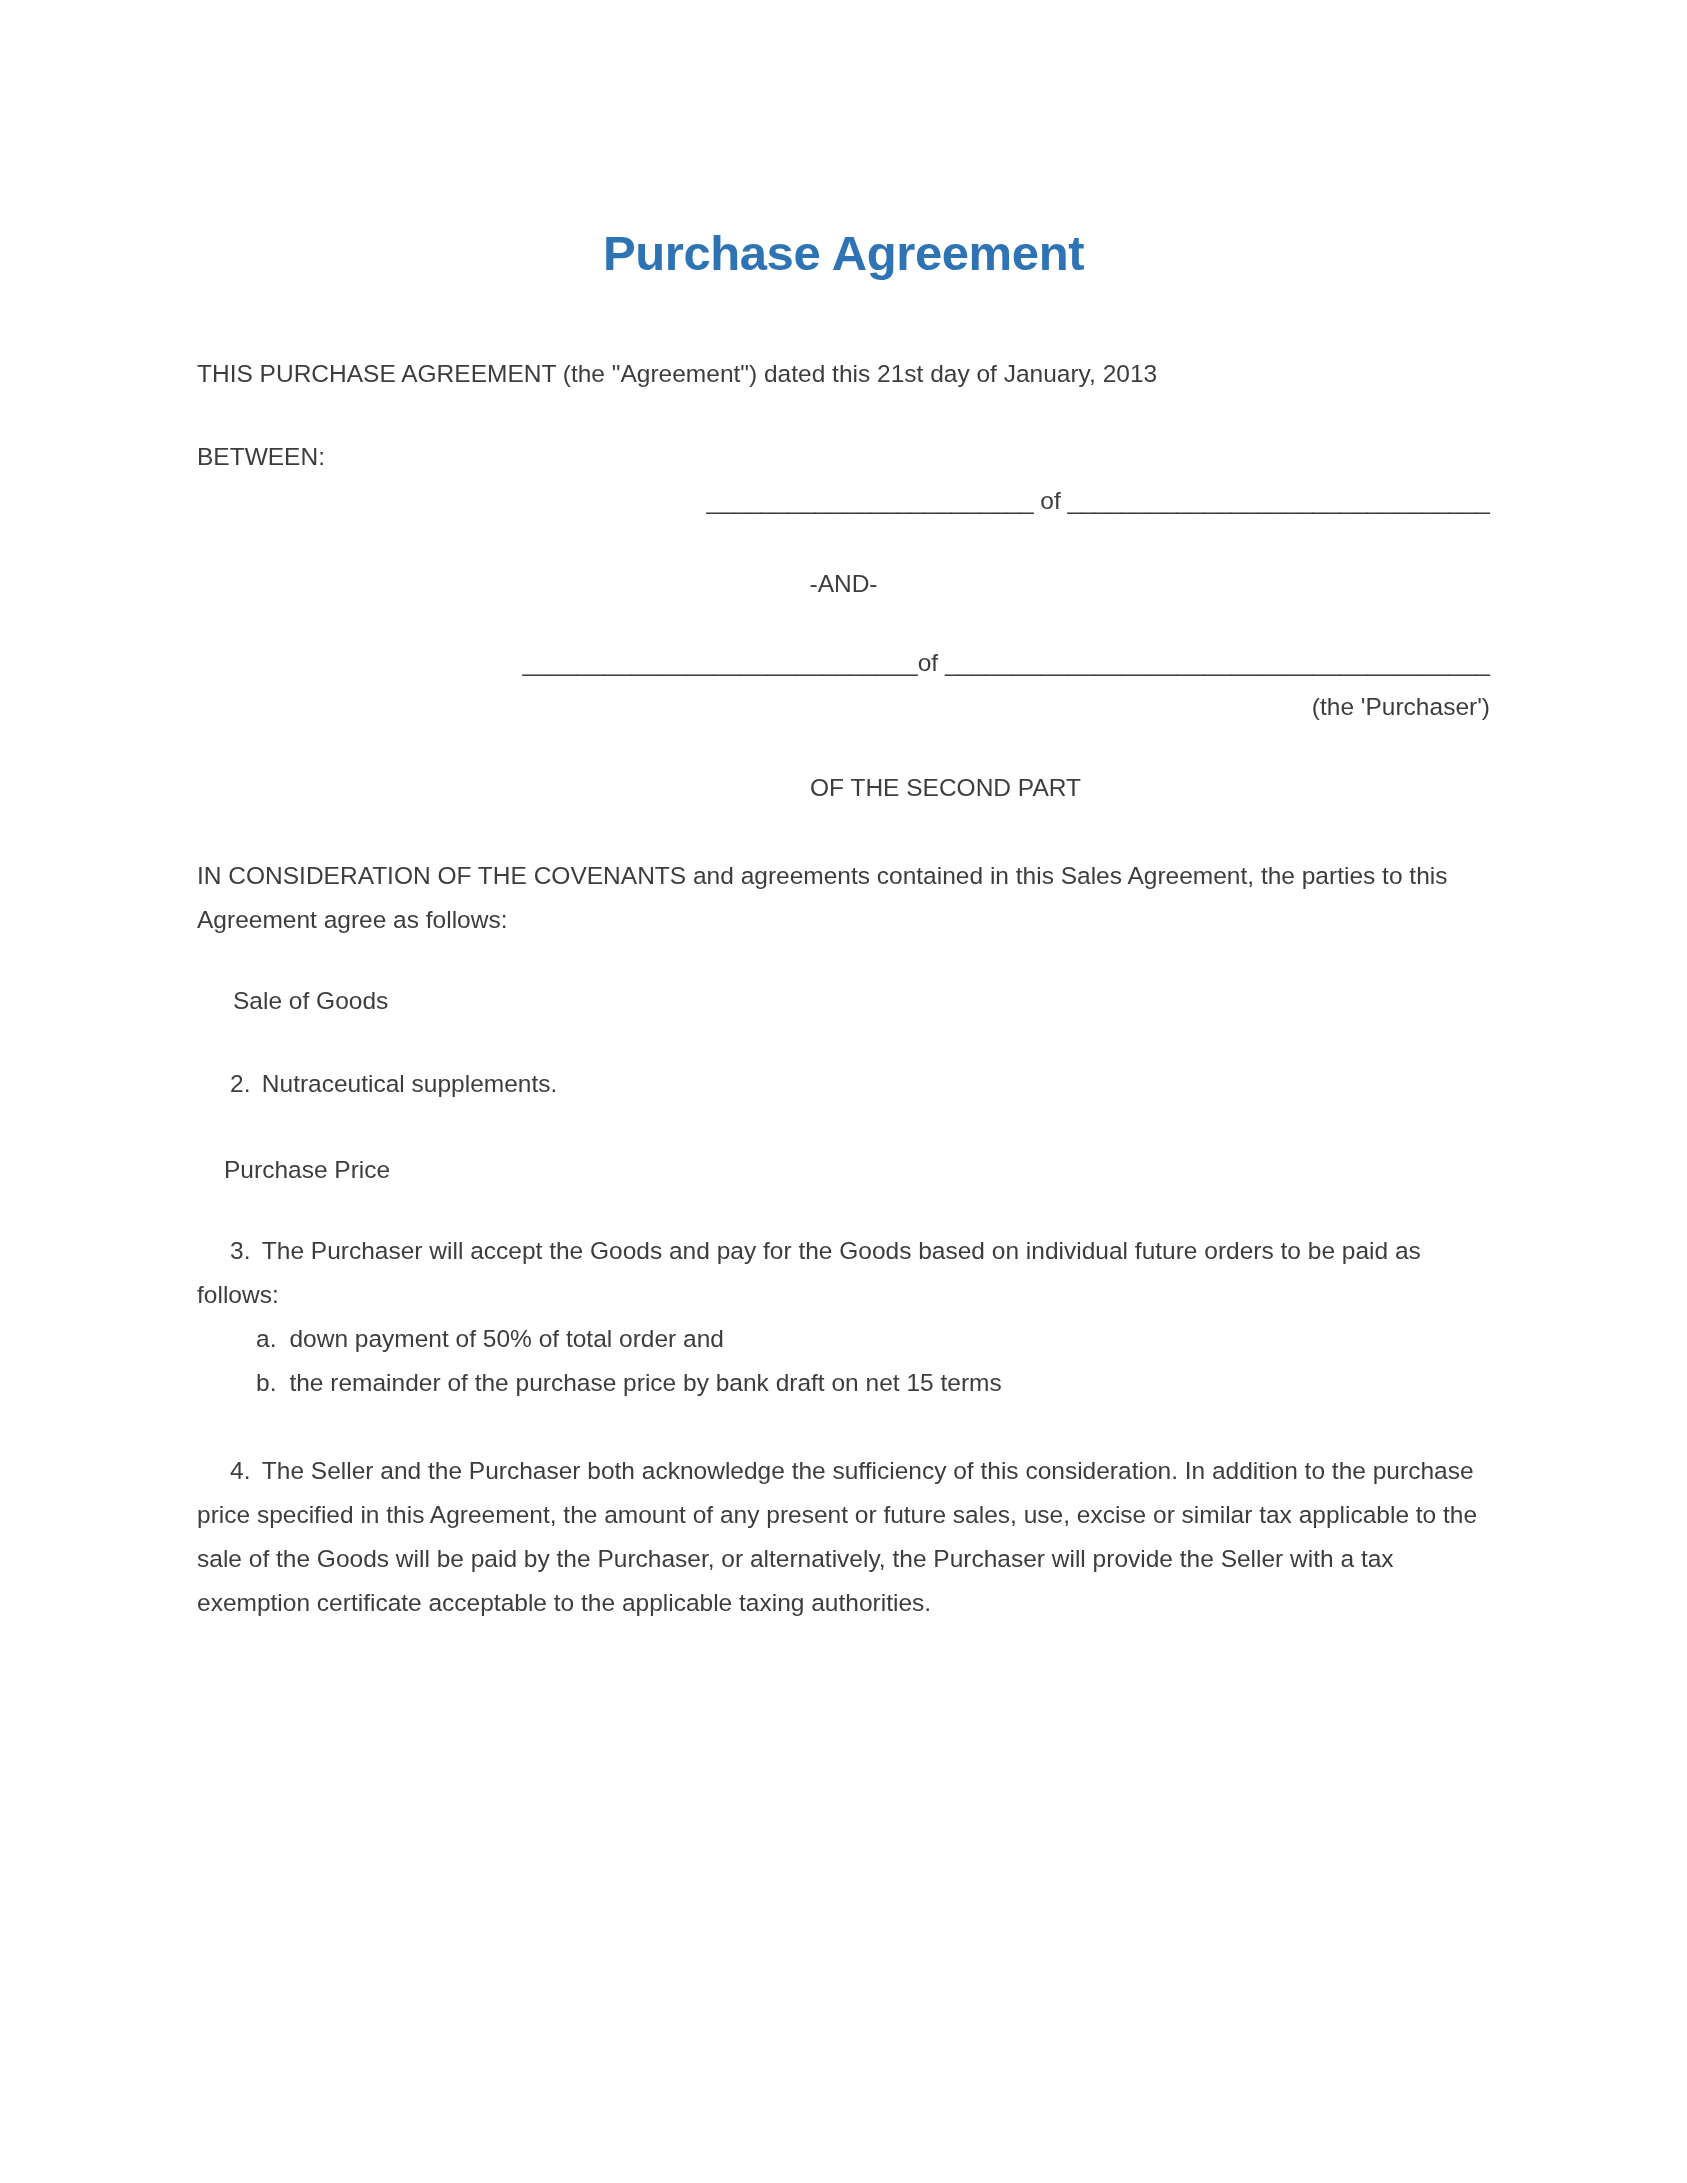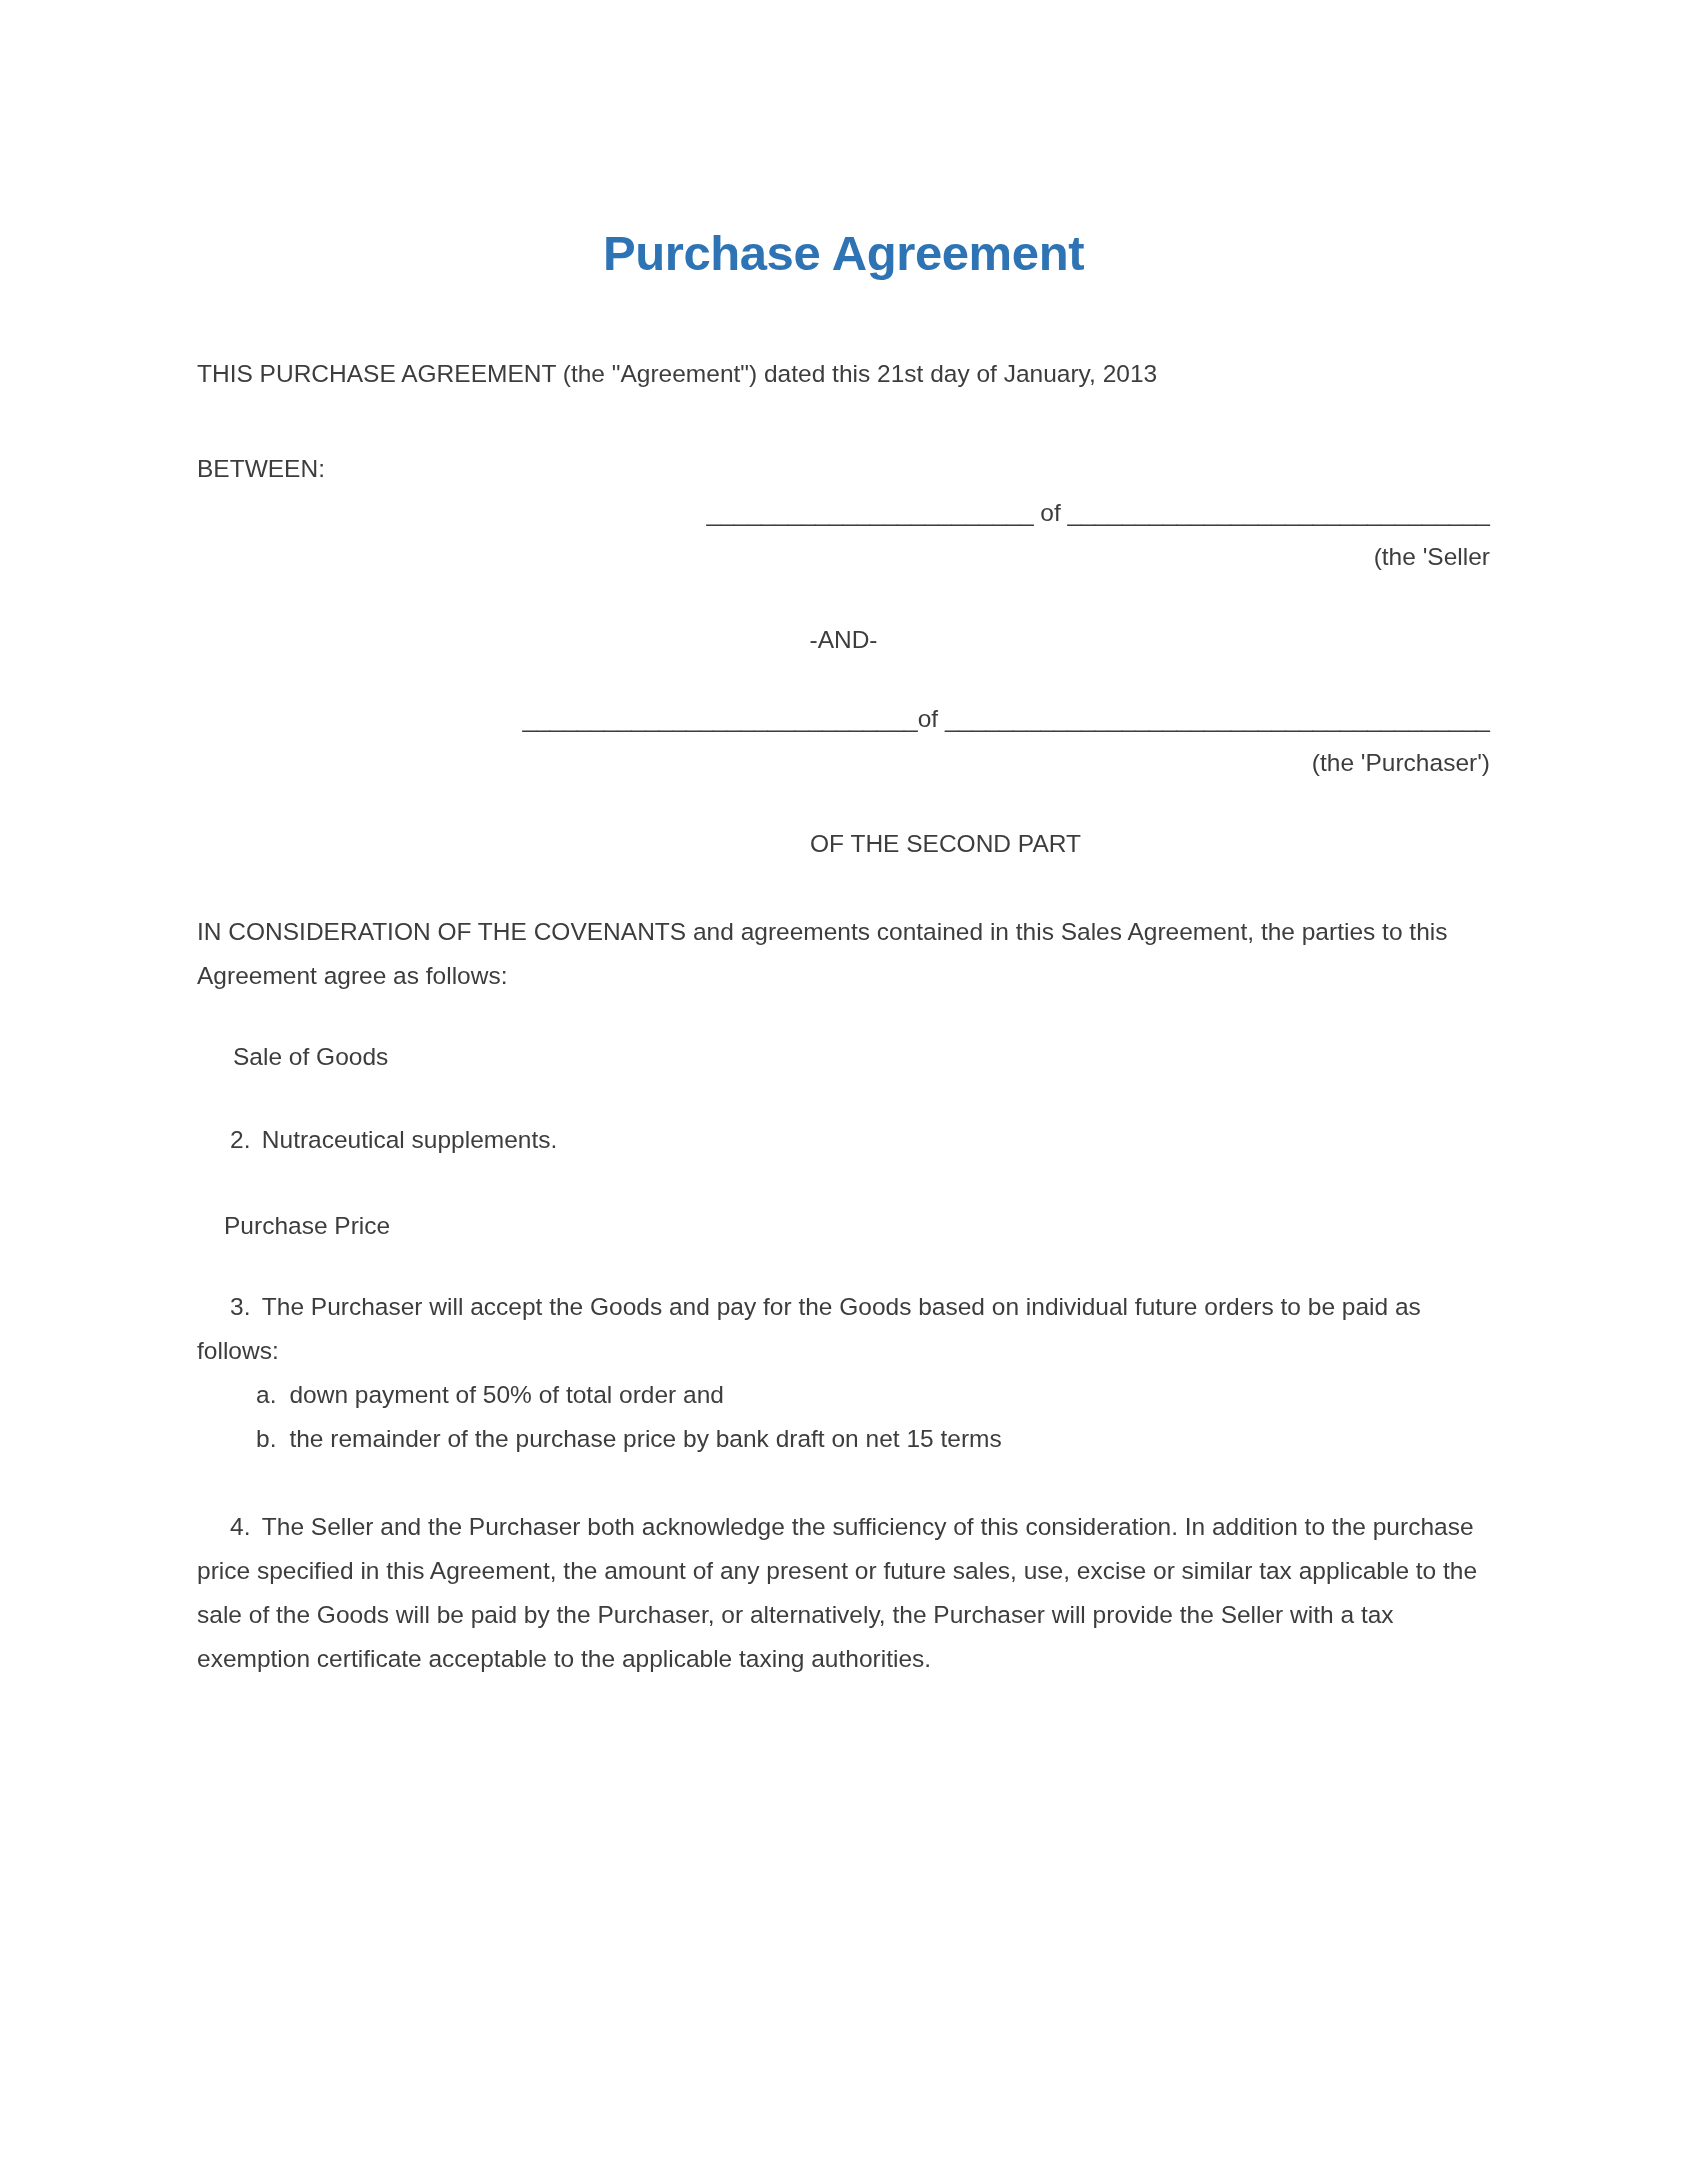--- a/index.html
+++ b/index.html
@@ -24,21 +24,21 @@
     margin: 0;
     text-align: center;
     font-size: 49px;
     line-height: 65px;
     font-weight: 700;
     letter-spacing: -0.4px;
     color: #2e74b5;
   }
   p { margin: 0; }
   .intro        { margin-top: 66px; }
-  .between      { margin-top: 51px; }
+  .between      { margin-top: 39px; }
   .party-block  { text-align: right; }
   .party1-block { margin-top: 0; }
   .first-part   { margin-top: 82px; text-align: center; }
   .and-sep      { margin-top: 39px; text-align: center; }
   .party2-block { margin-top: 35px; }
   .second-part  { margin-top: 37px; text-align: center; transform: translateX(102px); }
   .consideration{ margin-top: 44px; }
   .sec-heading-1{ margin-top: 37px; text-indent: 36px; }
   .clause-1     { margin-top: 35px; text-indent: 33px; }
   .clause-2     { margin-top: 39px; text-indent: 33px; }
@@ -56,21 +56,20 @@
 <div class="page">
 
   <h1 class="doc-title">Purchase Agreement</h1>
 
   <p class="intro">THIS PURCHASE AGREEMENT (the "Agreement") dated this 21st day of January, 2013</p>
 
   <p class="between">BETWEEN:</p>
 
   <div class="party-block party1-block">
     <p class="blank-line">________________________ of _______________________________</p>
-    <p>(the 'Seller</p>
   </div>
 
 
   <p class="and-sep">-AND-</p>
 
   <div class="party-block party2-block">
     <p class="blank-line">_____________________________of ________________________________________</p>
     <p>(the 'Purchaser')</p>
   </div>
 

